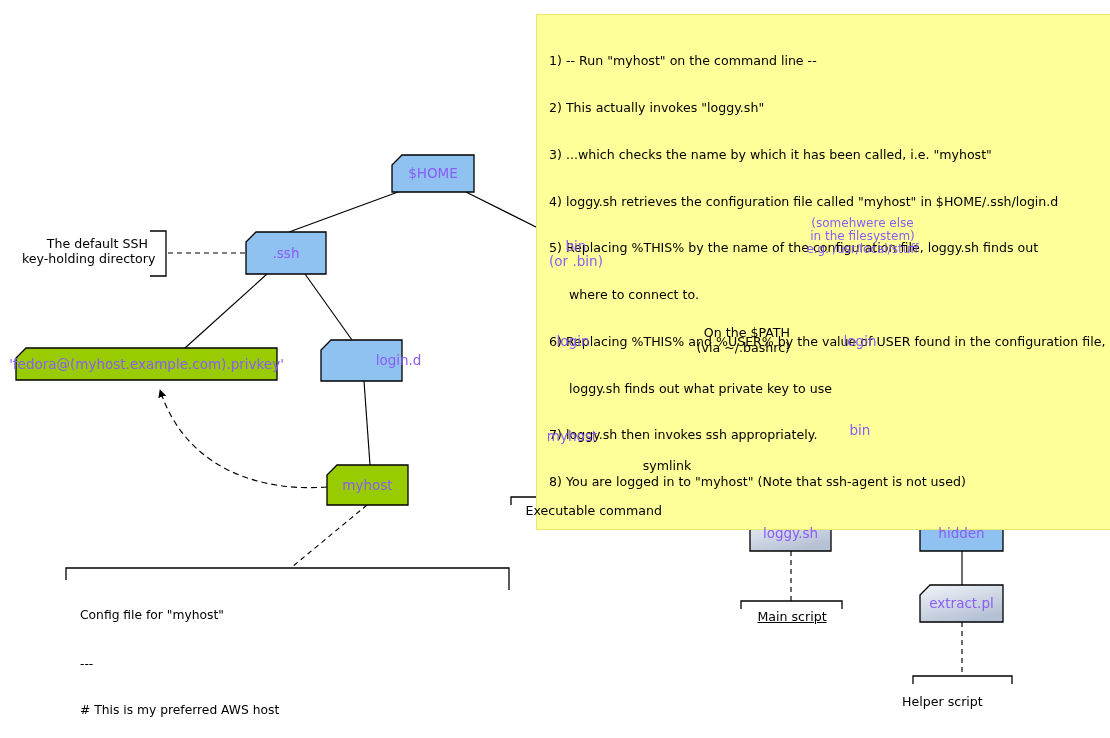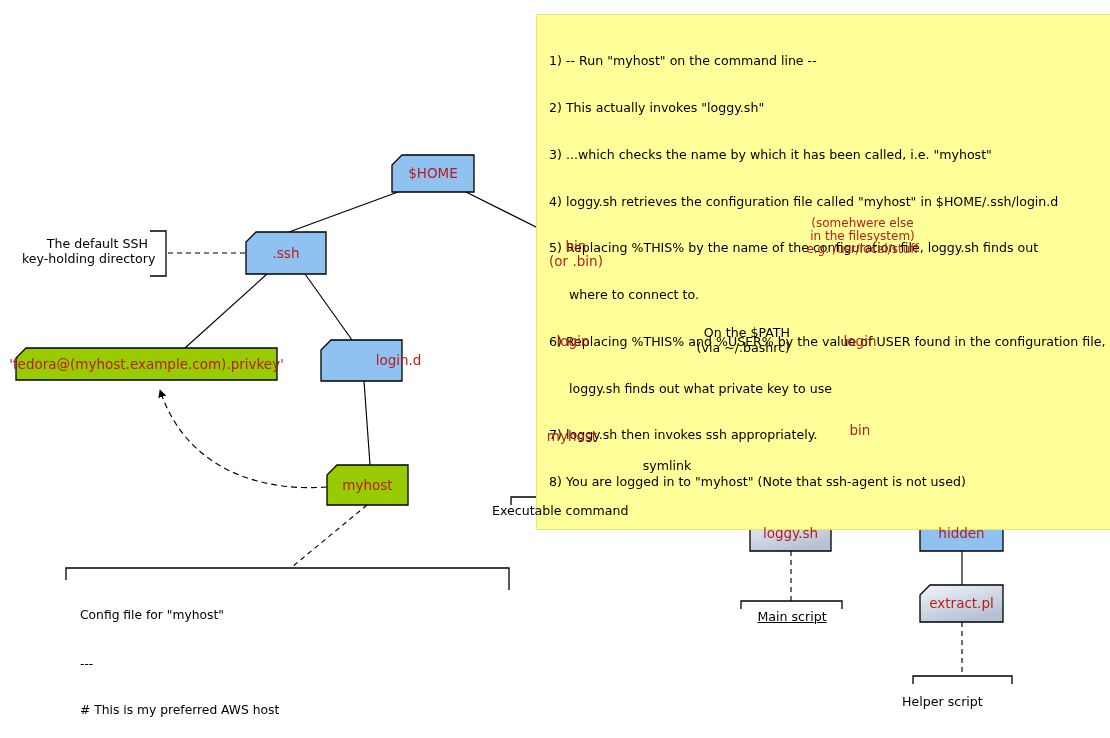--- a/index.html
+++ b/index.html
@@ -9,21 +9,21 @@
     font-family:"DejaVu Sans","Liberation Sans",sans-serif;
     color:#000000;
   }
   #canvas{position:absolute;left:0;top:0;width:1110px;height:738px;}
   #edges{position:absolute;left:0;top:0;width:1110px;height:738px;pointer-events:none;}
 
   .node{
     position:absolute;box-sizing:border-box;
     display:flex;align-items:center;justify-content:center;
     text-align:center;font-size:13.5px;line-height:15px;
-    color:#b91c1c;white-space:pre;border-radius:15px;
+    color:#8b5cf6;white-space:pre;border-radius:15px;
   }
   .node .node-label{position:relative;z-index:1;padding:0 6px;}
 
   
   .legend{
     position:absolute;background:#ffff99;border:1px solid #e8e86a;
     padding:7px 10px 8px 12px;
     font-size:12.6px;line-height:15.6px;white-space:pre;
   }
 
@@ -211,21 +211,21 @@
   <div class="node" style="left:920px;top:585px;width:83px;height:37px;">
     <span class="node-label">extract.pl</span>
   </div>
 
   <div class="anno" style="left:22px;top:236px;width:126px;text-align:right;">The default SSH
 key-holding directory</div>
 
   <div class="anno" style="left:660px;top:325px;width:130px;text-align:right;">On the $PATH
 (via ~/.bashrc)</div>
 
-  <div class="anno" style="left:492px;top:503px;width:170px;text-align:left;">Executable command</div>
+  <div class="anno" style="left:492px;top:503px;width:170px;text-align:right;">Executable command</div>
 
   <div class="anno" style="left:731px;top:609px;width:122px;text-align:center;text-decoration:underline;">Main script</div>
 
   <div class="anno" style="left:902px;top:674px;width:122px;text-align:left;margin-top:20px;">Helper script</div>
 
 
   <div class="anno" style="left:622px;top:458px;width:90px;text-align:center;">symlink</div>
 
   <div class="config-box" style="left:66px;top:568px;width:443px;height:150px;">
     <div class="config-lines">

